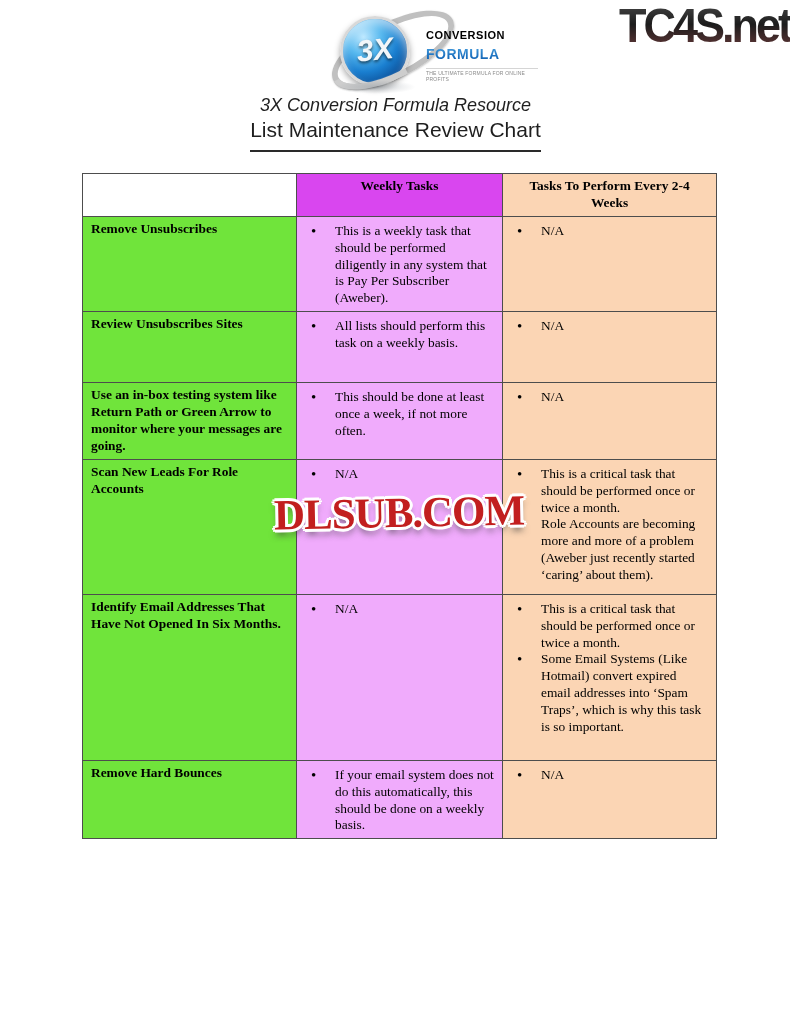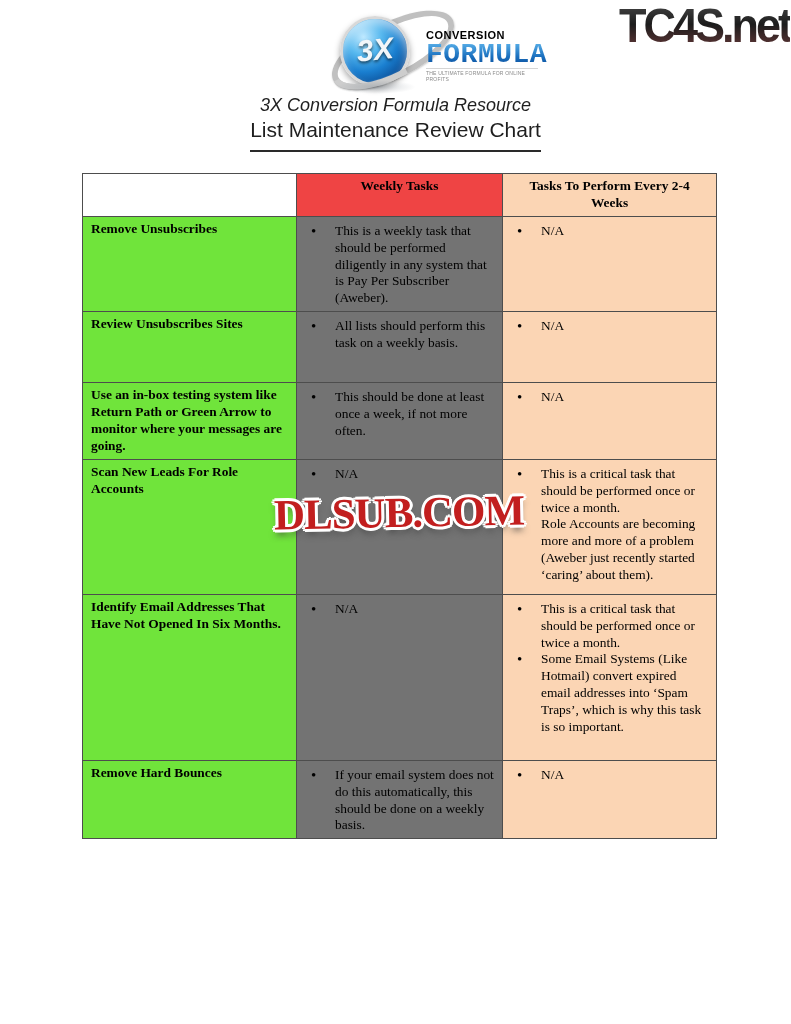--- a/index.html
+++ b/index.html
@@ -22,43 +22,43 @@
   .sphere{position:absolute;left:22px;top:8px;width:64px;height:64px;border-radius:50%;
         background:radial-gradient(circle at 32% 28%, #bfe9ff 0%, #58b9ef 28%, #1a7fd0 55%, #0a4a92 82%, #063464 100%);
         border:3px solid #d9d9d9;box-shadow:0 3px 6px rgba(0,0,0,.35), inset 0 6px 8px rgba(255,255,255,.55);}
   .sphere-text{position:absolute;left:0;top:14px;width:100%;text-align:center;
         font-family:"Liberation Sans", sans-serif;font-style:italic;font-weight:800;font-size:30px;
         color:#f2f6f9;text-shadow:0 2px 3px rgba(0,0,0,.55);transform:rotate(-6deg);}
   .logo-reflection{position:absolute;left:18px;top:72px;width:80px;height:14px;border-radius:50%;
         background:radial-gradient(ellipse at center, rgba(120,130,140,.35), rgba(255,255,255,0) 70%);}
   .logo-words{position:absolute;left:108px;top:20px;width:142px;font-family:"Liberation Sans", sans-serif;}
   .logo-line1{font-weight:700;font-size:11px;letter-spacing:.5px;color:#000000;line-height:15px;}
-  .logo-line2{font-weight:800;font-size:28px;letter-spacing:.5px;line-height:23px;
+  .logo-line2{font-weight:800;font-size:14px;letter-spacing:.5px;line-height:23px;
         background:linear-gradient(180deg,#57aee8 0%,#1a6fbe 60%,#0b4e9b 100%);
-        -webkit-background-clip:text;background-clip:text;color:transparent;font-family:Liberation Mono, monospace;}
+        -webkit-background-clip:text;background-clip:text;color:transparent;}
   .logo-tagline{margin-top:2px;font-size:5px;letter-spacing:.2px;color:#8a8a8a;
         border-top:1px solid #d5d5d5;padding-top:1px;width:112px;}
 
   
   .subtitle{position:absolute;left:0;top:95px;width:791px;text-align:center;
         font-family:"Liberation Sans", sans-serif;font-style:italic;font-size:18px;color:#1f1f1f;}
   .title{position:absolute;left:0;top:118px;width:791px;text-align:center;
         font-family:"Liberation Sans", sans-serif;font-size:21px;color:#1f1f1f;}
   .title span{border-bottom:2px solid #2a2a2a;padding-bottom:9px;}
 
   
   table.maint{position:absolute;left:82px;top:173px;width:634px;border-collapse:collapse;
         table-layout:fixed;font-size:13.4px;line-height:1.26;}
   table.maint col.c1{width:214px;} table.maint col.c2{width:206px;} table.maint col.c3{width:214px;}
   table.maint td,table.maint th{border:1px solid #4d4d4d;padding:4px 8px;vertical-align:top;}
   th.blank{background:#ffffff;}
   th.wk,th.p24{font-weight:700;text-align:center;vertical-align:middle;padding:2px 6px;}
-  th.wk{background:#ef4444;} th.p24{background:#fbd5b4;}
+  th.wk{background:#d946ef;} th.p24{background:#fbd5b4;}
   td.task{background:#70e43b;font-weight:700;vertical-align:middle;padding-left:9px;}
-  td.wk{background:#737373;} td.p24{background:#fbd5b4;}
+  td.wk{background:#f0abfc;} td.p24{background:#fbd5b4;}
   ul.bullets{margin:0;padding:2px 0 0 0;list-style:none;}
   ul.bullets li{position:relative;padding-left:30px;}
   ul.bullets li::before{content:"\2022";position:absolute;left:6px;top:-1px;font-size:15px;}
   ul.bullets li.gap{}
   tr.r0{height:33px;} tr.r1{height:82px;border-radius:24px;} tr.r2{height:71px;} tr.r3{height:70px;}
   tr.r4{height:135px;} tr.r5{height:166px;} tr.r6{height:72px;}
 
   
   .dlsub{position:absolute;left:254px;top:488px;width:290px;text-align:center;
         font-family:"Liberation Serif", serif;font-weight:900;font-size:43px;letter-spacing:-1px;

